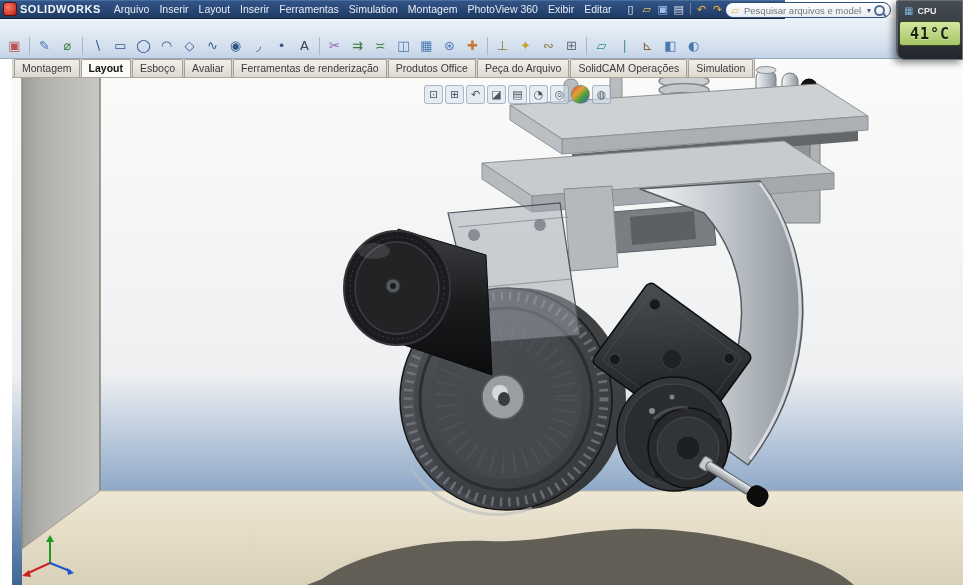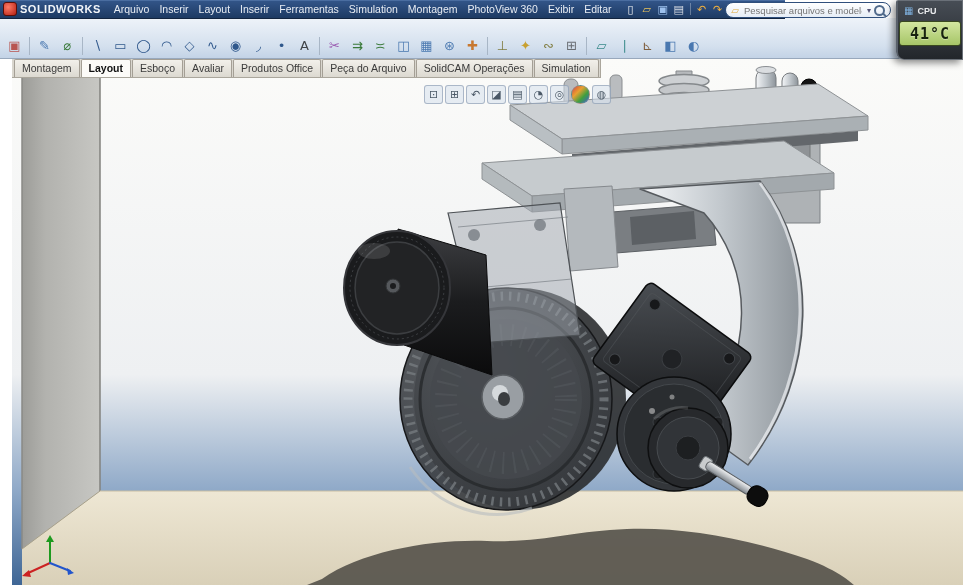--- a/index.html
+++ b/index.html
@@ -329,20 +329,21 @@
         <line x1="38" y1="504" x2="58" y2="512" stroke="#2255cc"></line>
         <polygon points="62,514 55,509 56,516" fill="#2255cc"></polygon>
       </g>
     </svg>
 
     <div class="tabstrip">
         <div class="tab">Montagem</div>
         <div class="tab active">Layout</div>
         <div class="tab">Esboço</div>
         <div class="tab">Avaliar</div>
+        <div class="tab">Ferramentas de renderização</div>
         <div class="tab">Produtos Office</div>
         <div class="tab">Peça do Arquivo</div>
         <div class="tab">SolidCAM Operações</div>
         <div class="tab">Simulation</div>
       </div>
 
     <div class="hud">
         <span class="hicon">⊡</span>
         <span class="hicon">⊞</span>
         <span class="hicon">↶</span>

